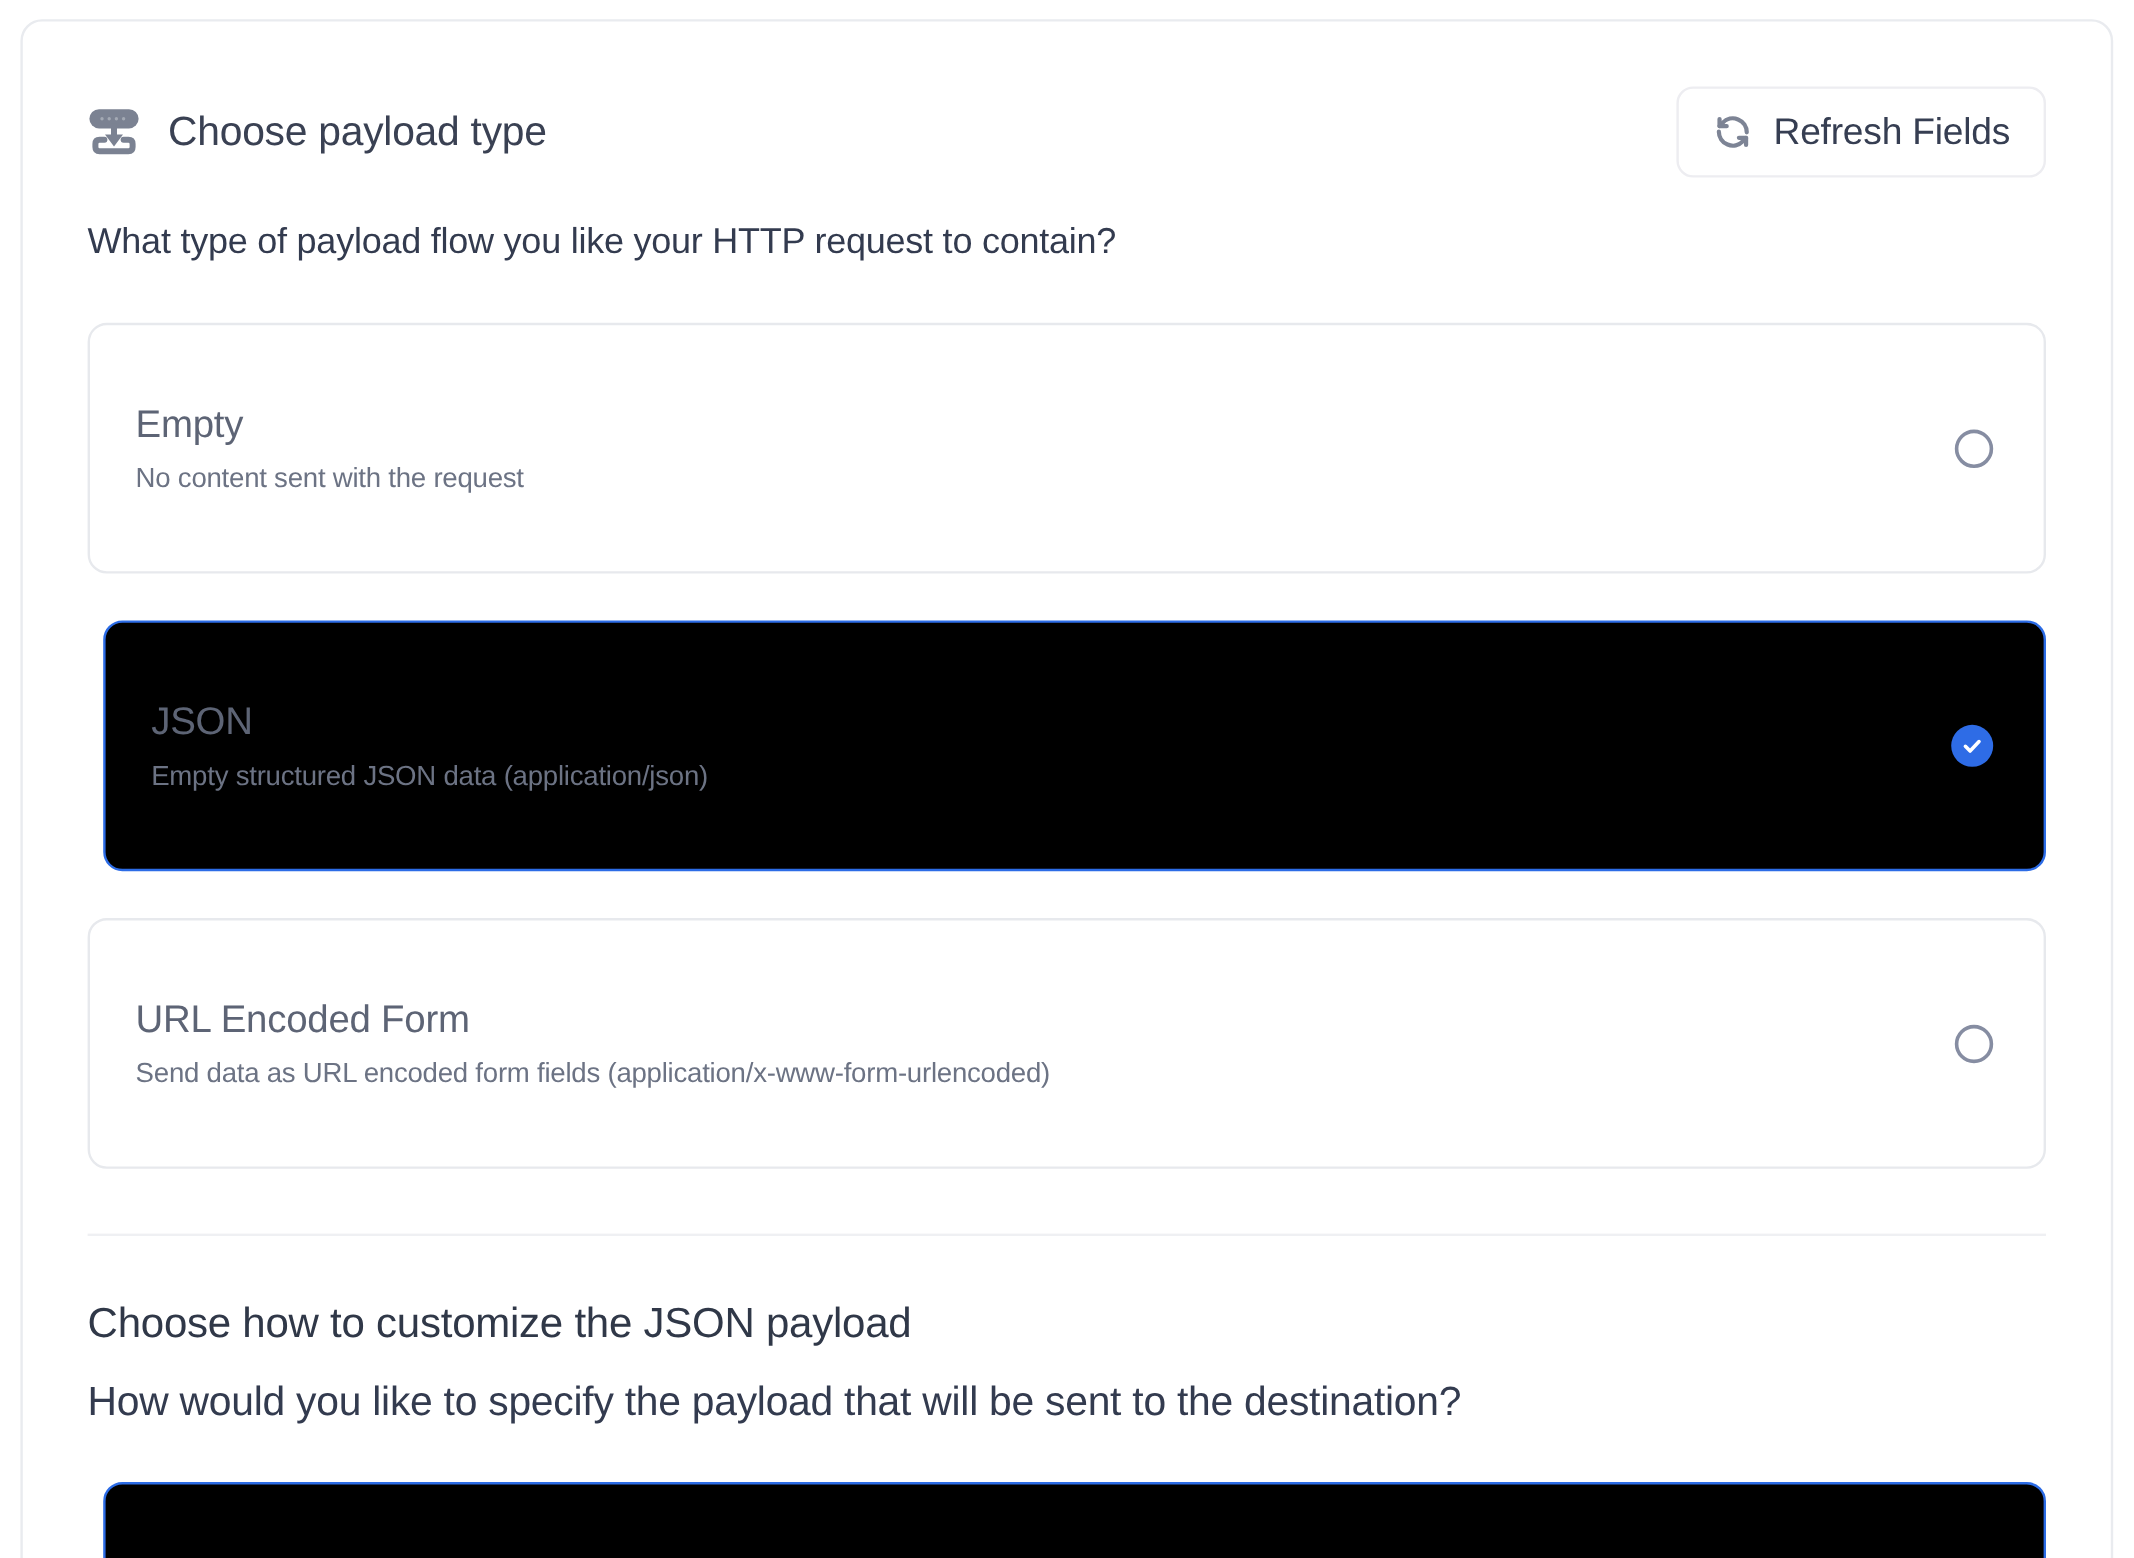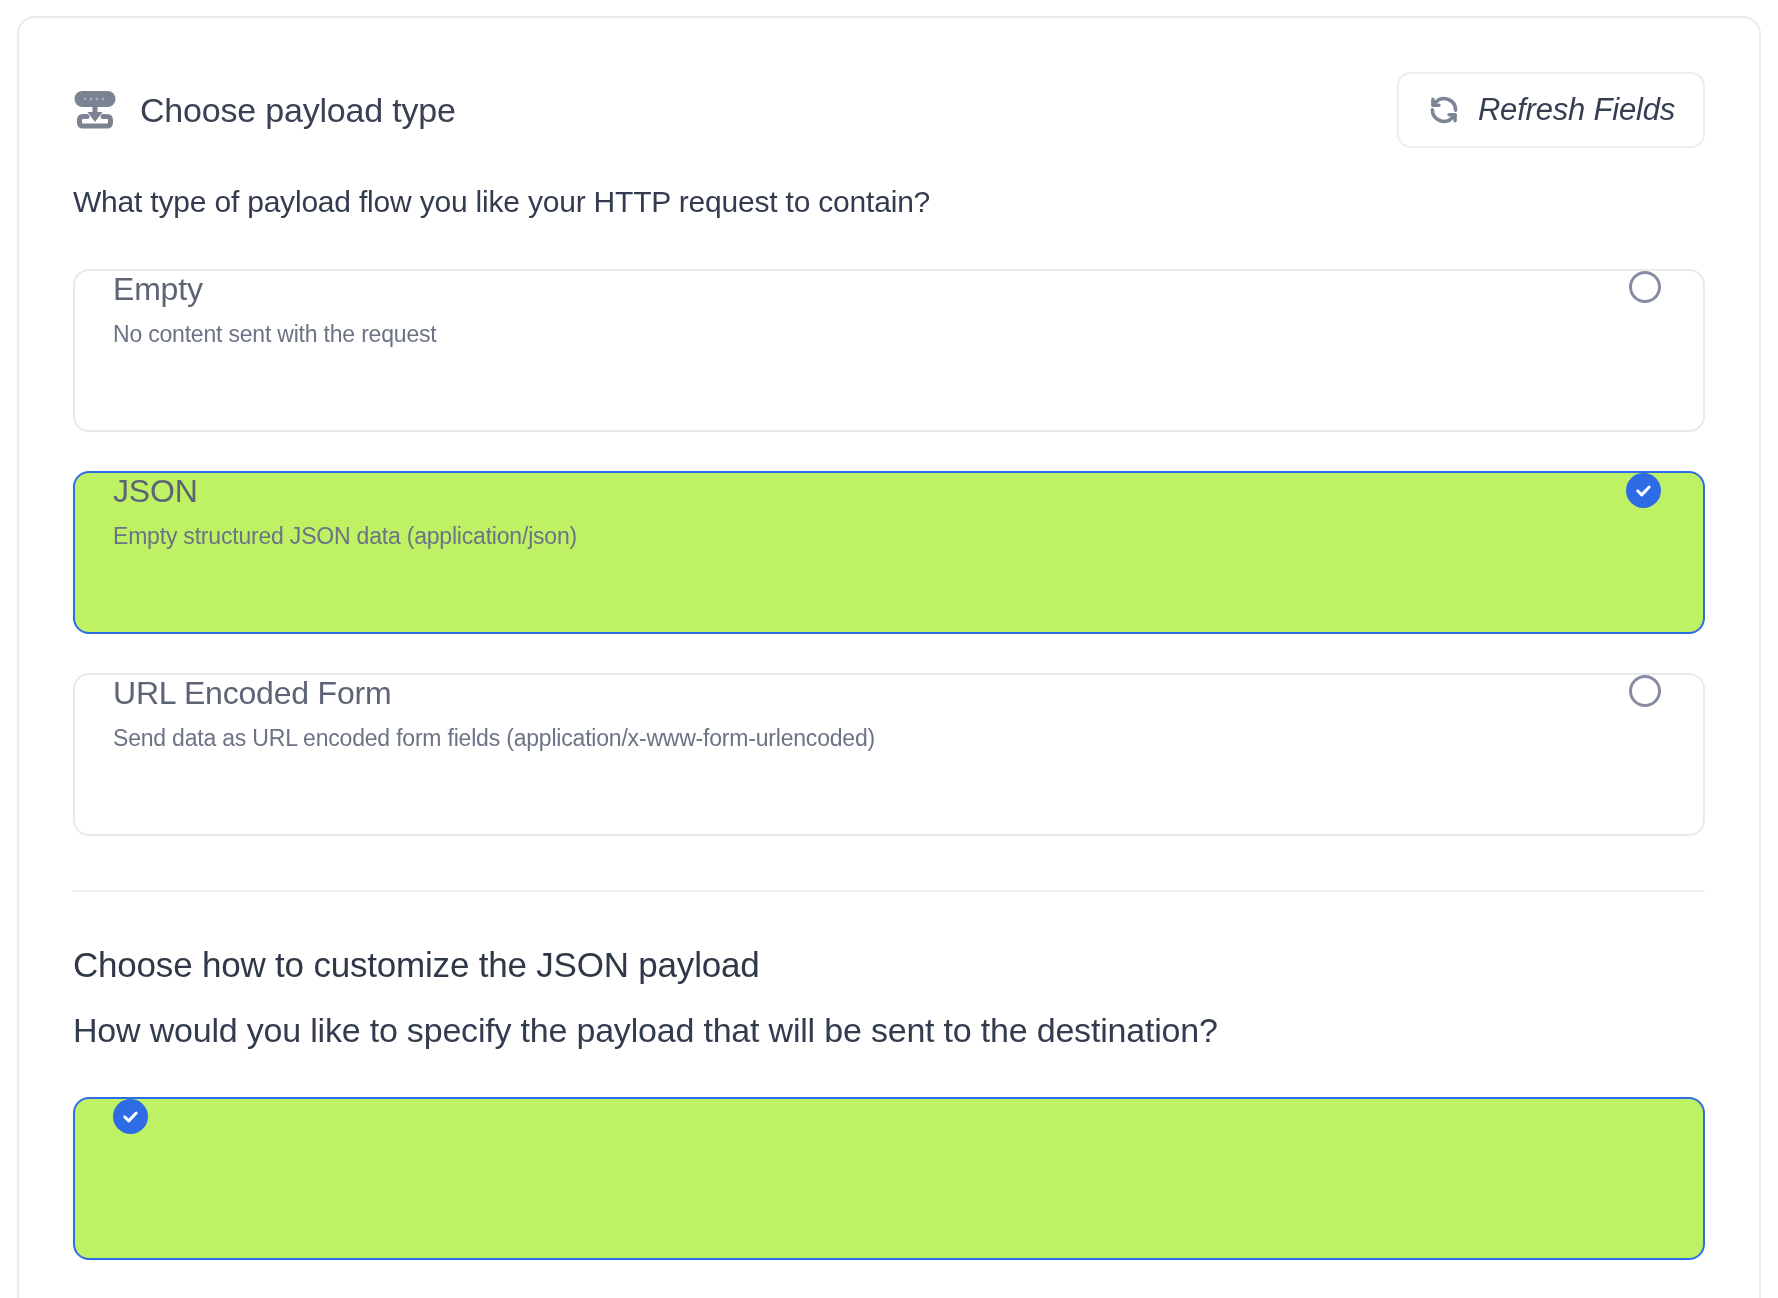--- a/index.html
+++ b/index.html
@@ -29,43 +29,43 @@
   .page-title {
     font-size: 34px; font-weight: 500; color: #3a4153; letter-spacing: -0.2px;
   }
   .refresh-btn {
     display: flex; align-items: center; gap: 17px;
     height: 76px; padding: 0 28px;
     background: #ffffff;
     border: 2px solid #ededf1;
     border-radius: 14px;
     cursor: pointer;
-    font-style: italic;
   }
   .refresh-icon-svg { width: 34px; height: 34px; display: block; }
   .refresh-label { font-size: 31px; font-weight: 400; color: #363e52; letter-spacing: -0.2px; }
   
   .question {
     margin-top: 37px;
     font-size: 30px; color: #333b4f; letter-spacing: -0.2px;
   }
   
   .options { margin-top: 50px; display: flex; flex-direction: column; gap: 39px; }
   .option-card {
-    height: 163px;
+    height: 209px;
     border: 2px solid #e7e9ed;
     border-radius: 16px;
     background: #ffffff;
-    display: flex; align-items: flex-start; justify-content: space-between;
+    display: flex; align-items: center; justify-content: space-between;
     padding: 0 42px 0 38px;
     cursor: pointer;
   }
   .option-card.selected {
-    background: #bef264;
+    background: #000000;
     border-color: #2c6ce6;
+    margin-left: 13px;
   }
   .option-text { display: flex; flex-direction: column; gap: 13px; }
   .option-title { font-size: 32px; color: #5d6475; letter-spacing: -0.2px; }
   .option-desc  { font-size: 23px; color: #6c7384; letter-spacing: -0.2px; }
   .radio-circle {
     width: 32px; height: 32px;
     border: 3px solid #868da2;
     border-radius: 50%;
     background: transparent;
     flex: none;

